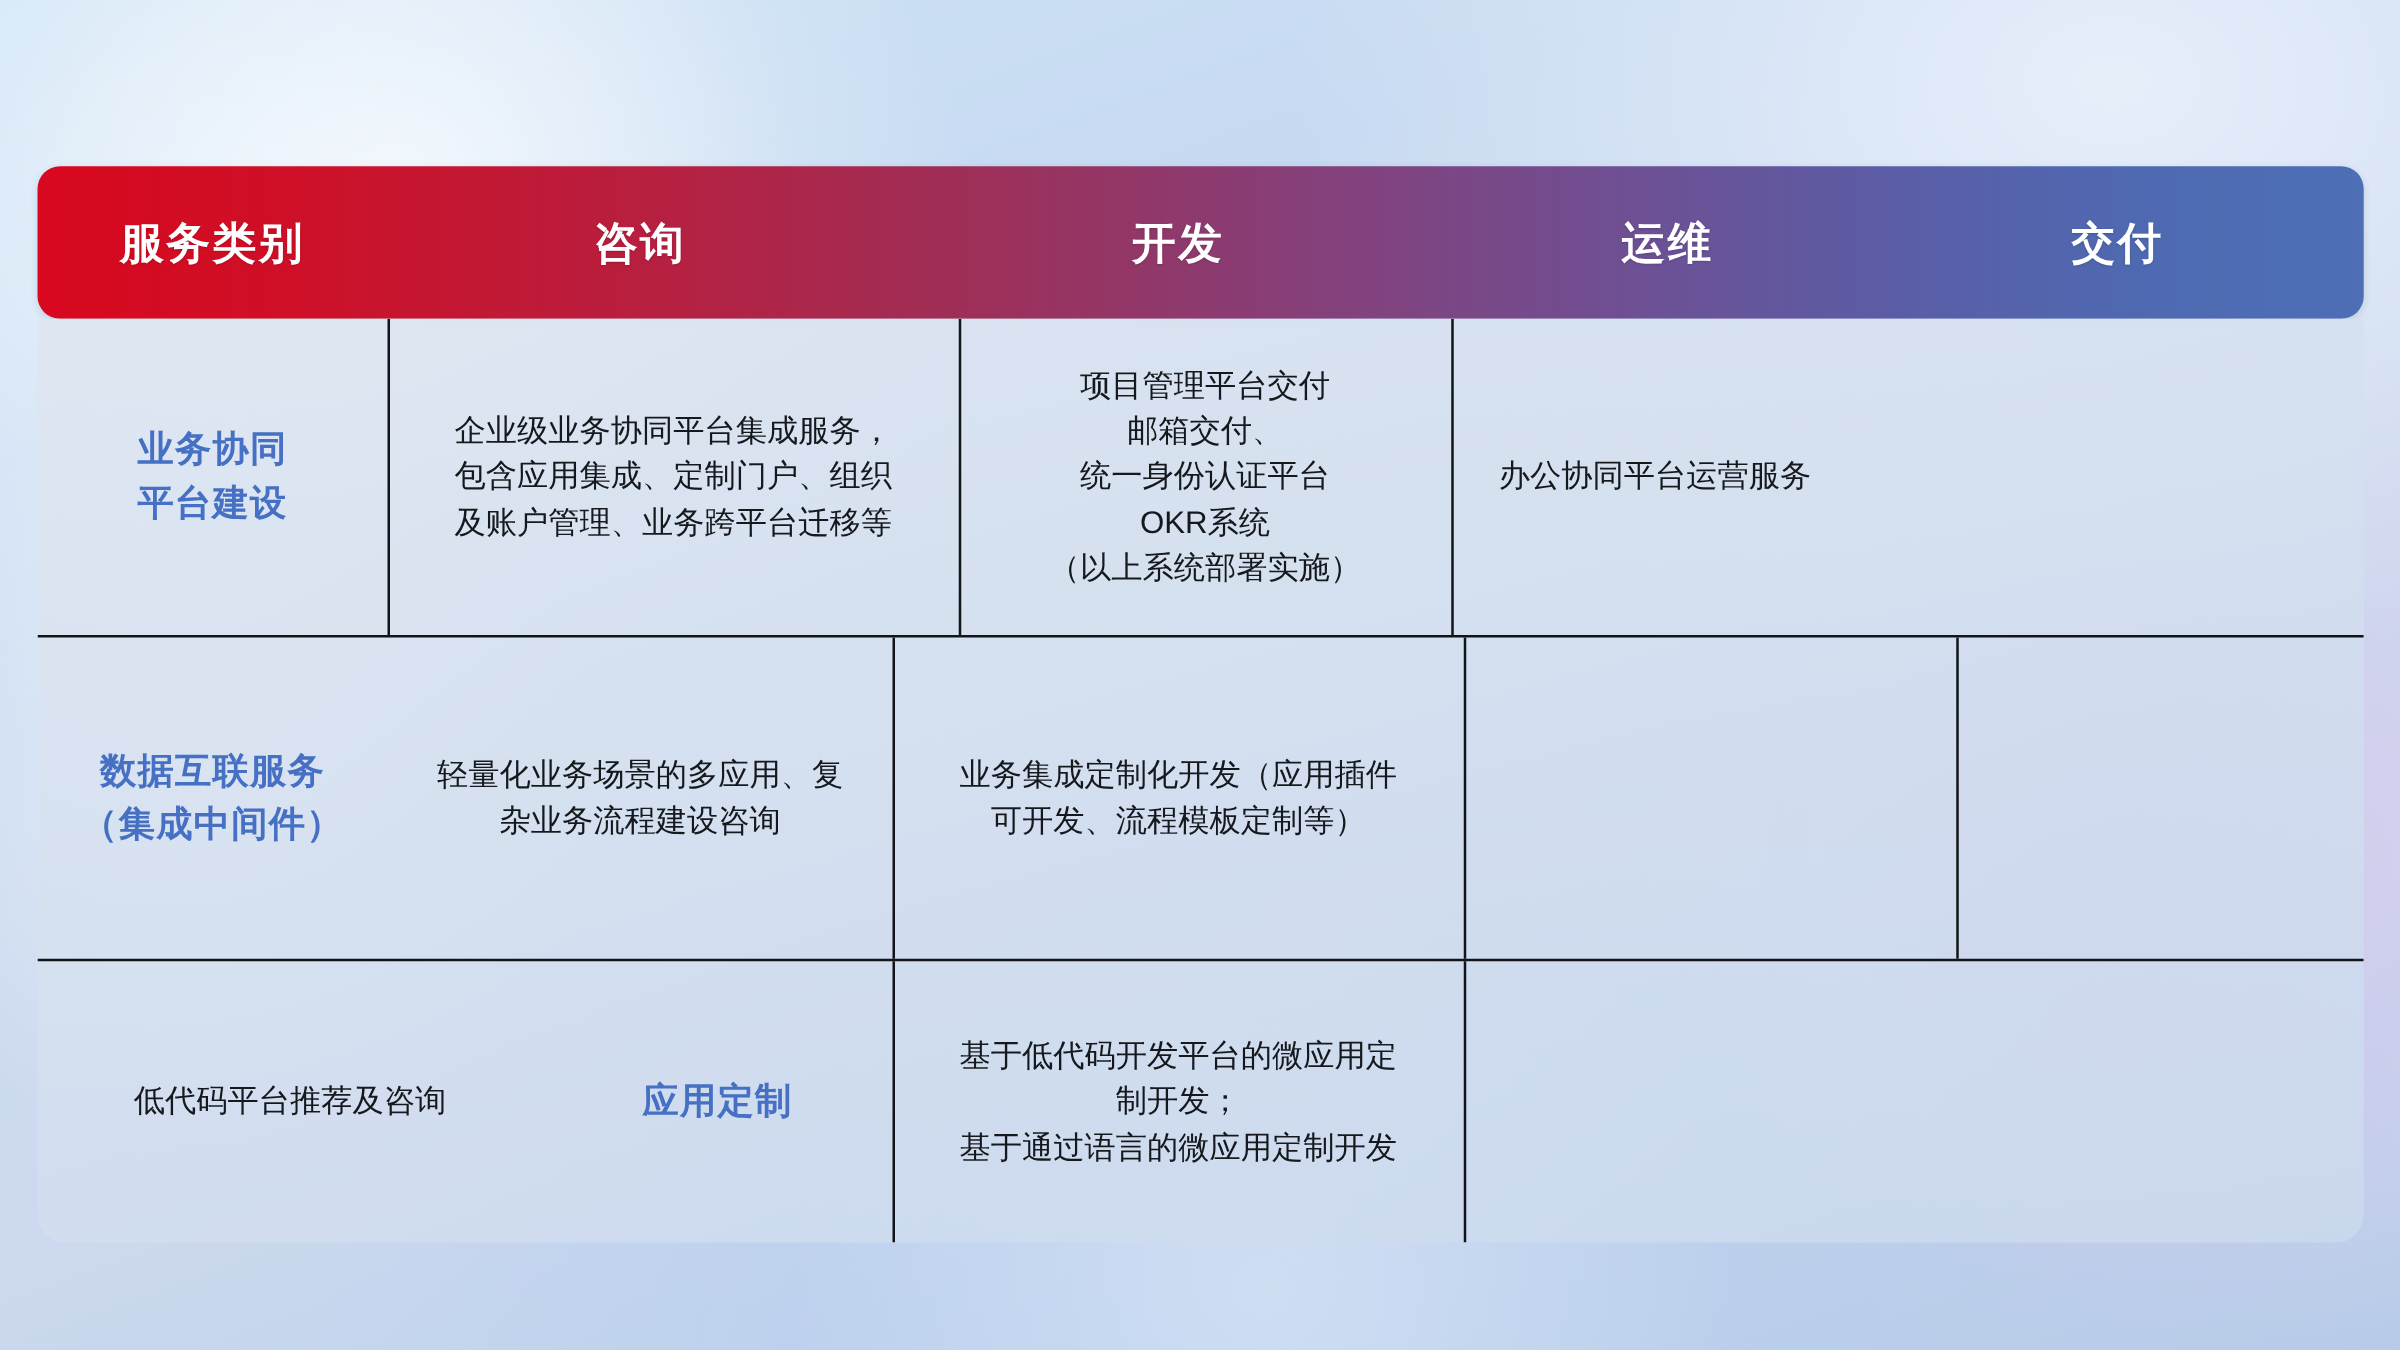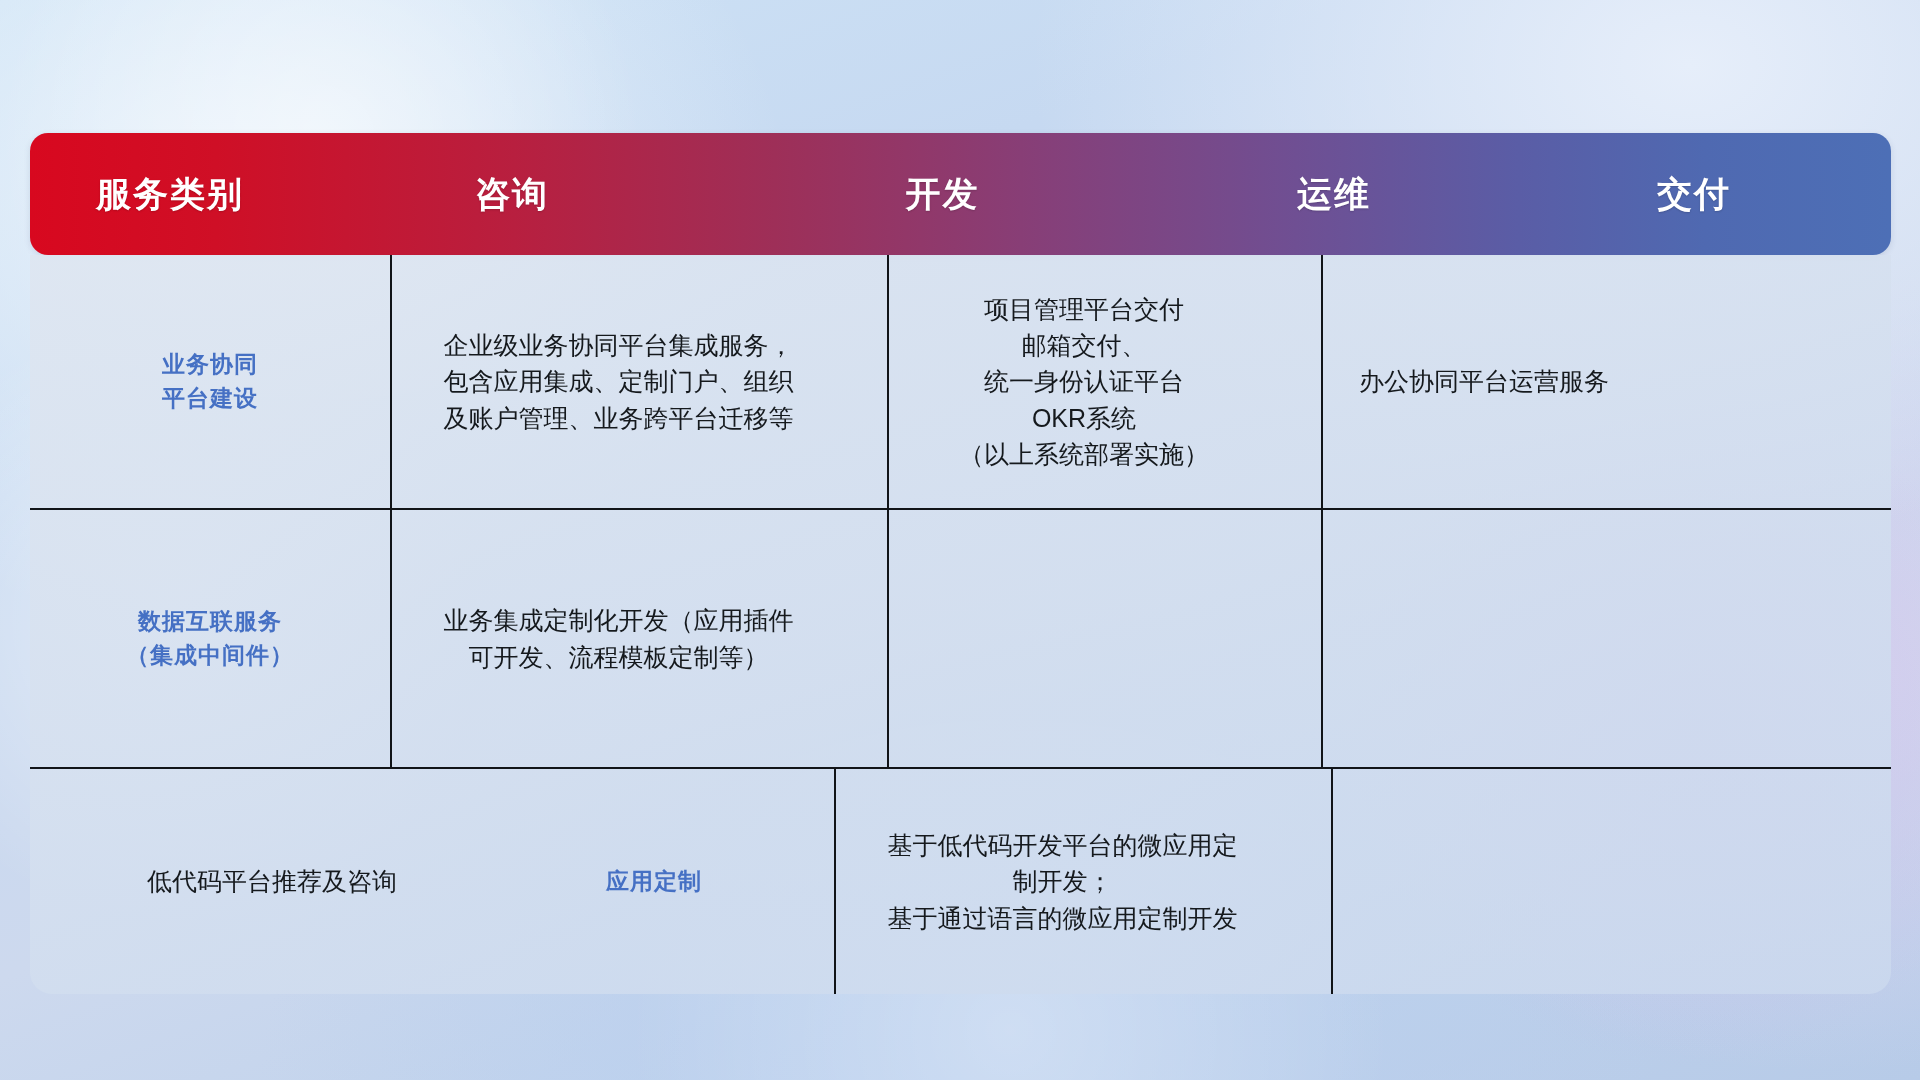--- a/index.html
+++ b/index.html
@@ -120,36 +120,35 @@
     box-sizing: border-box;
     display: flex;
     align-items: center;
     justify-content: center;
     text-align: center;
     padding: 22px 14px;
     font-size: 25px;
     line-height: 1.45;
     color: #15191d;
     position: relative;
-    margin-left: 40px;
   }
   
   .body-cell.sep-left::before {
     content: "";
     position: absolute;
     left: 0;
     top: 0;
     bottom: 0;
     width: 2px;
     background: #111418;
   }
   .cat-cell {
     color: #4570c4;
     font-weight: bold;
-    font-size: 23px;
+    font-size: 29px;
     letter-spacing: 1px;
     line-height: 1.45;
   }
   .cell-text {
     display: block;
     white-space: pre-line;
   }
 
   
   .c0 { width: 280px; flex: 0 0 280px; }
@@ -203,20 +202,24 @@
       <div class="body-cell c4 sep-left">
         <span class="cell-text">办公协同平台运营服务</span>
       </div>
     </div>
 
     <div class="body-row r1">
       <div class="body-cell cat-cell c0">
         <span class="cell-text">数据互联服务
 （集成中间件）</span>
       </div>
+      <div class="body-cell c1">
+        <span class="cell-text">轻量化业务场景的多应用、复
+杂业务流程建设咨询</span>
+      </div>
       <div class="body-cell c2 sep-left">
         <span class="cell-text">业务集成定制化开发（应用插件
 可开发、流程模板定制等）</span>
       </div>
       <div class="body-cell c3 sep-left">
         <span class="cell-text"></span>
       </div>
       <div class="body-cell c4 sep-left">
         <span class="cell-text"></span>
       </div>

